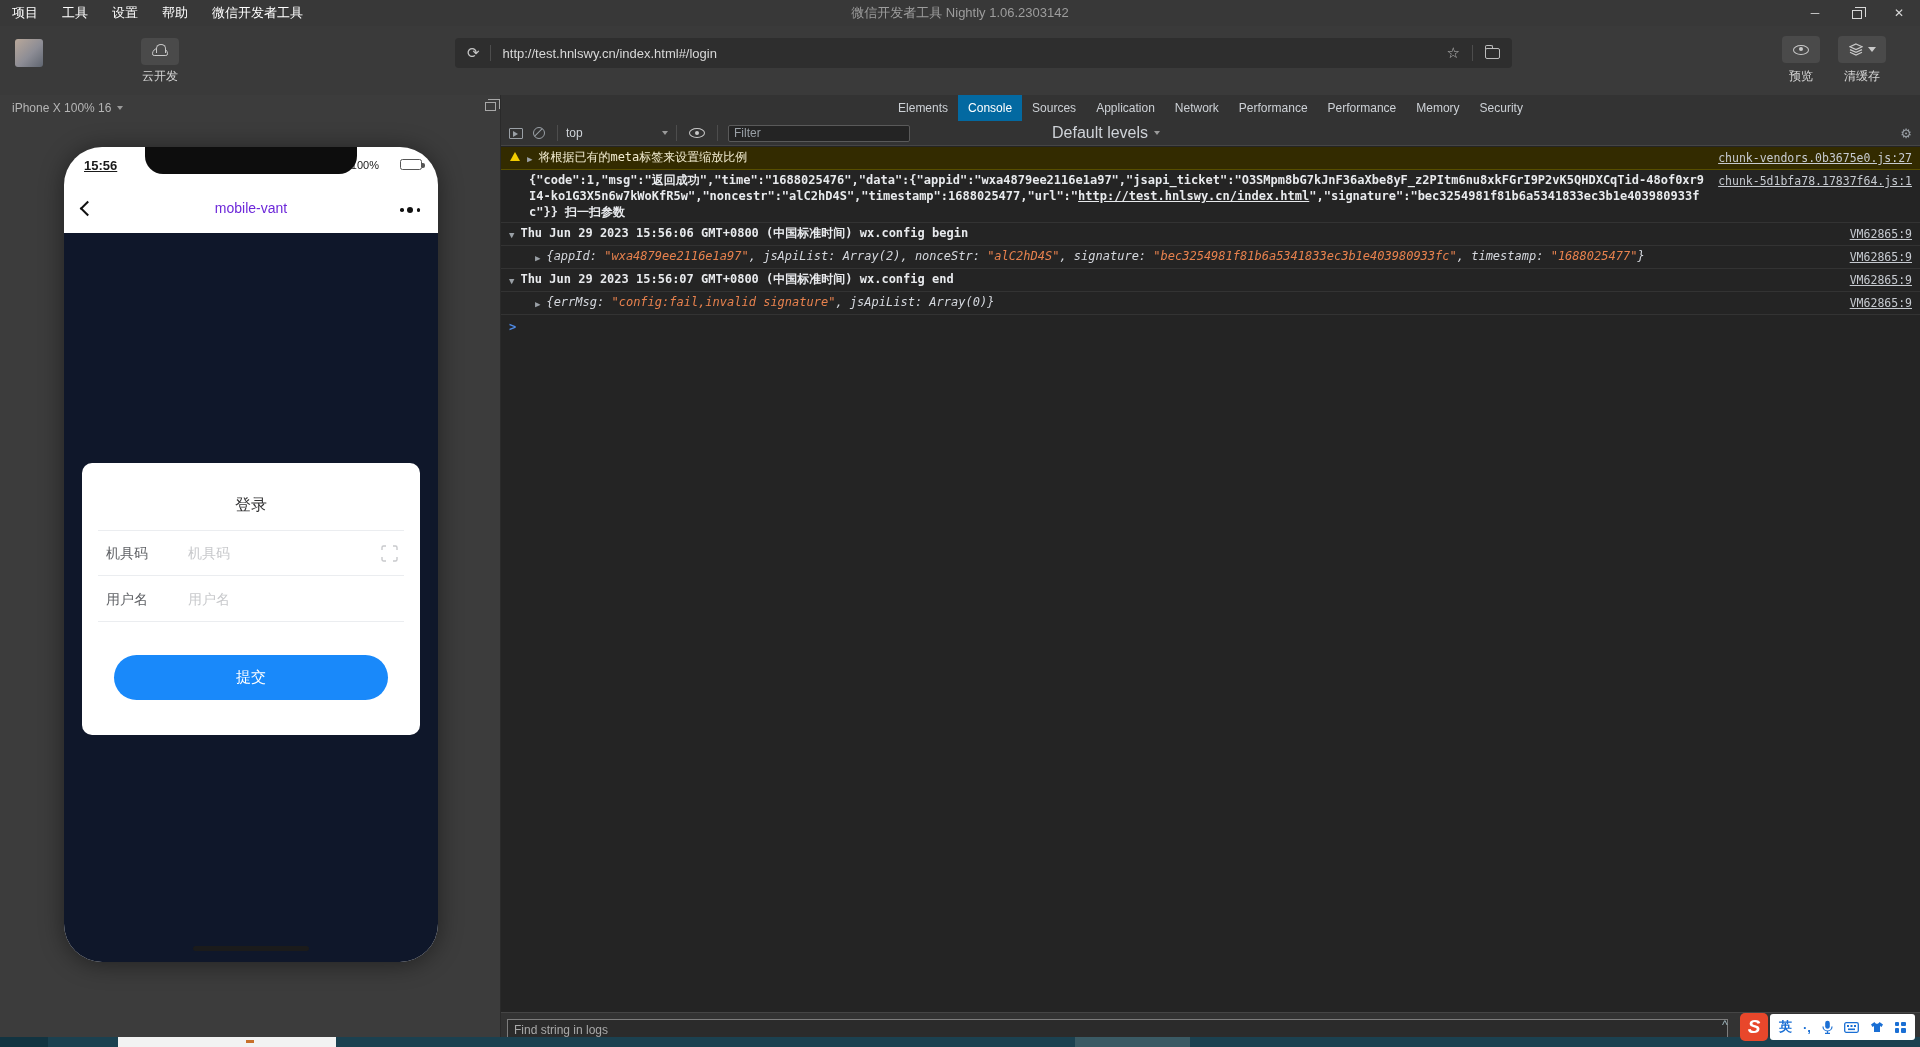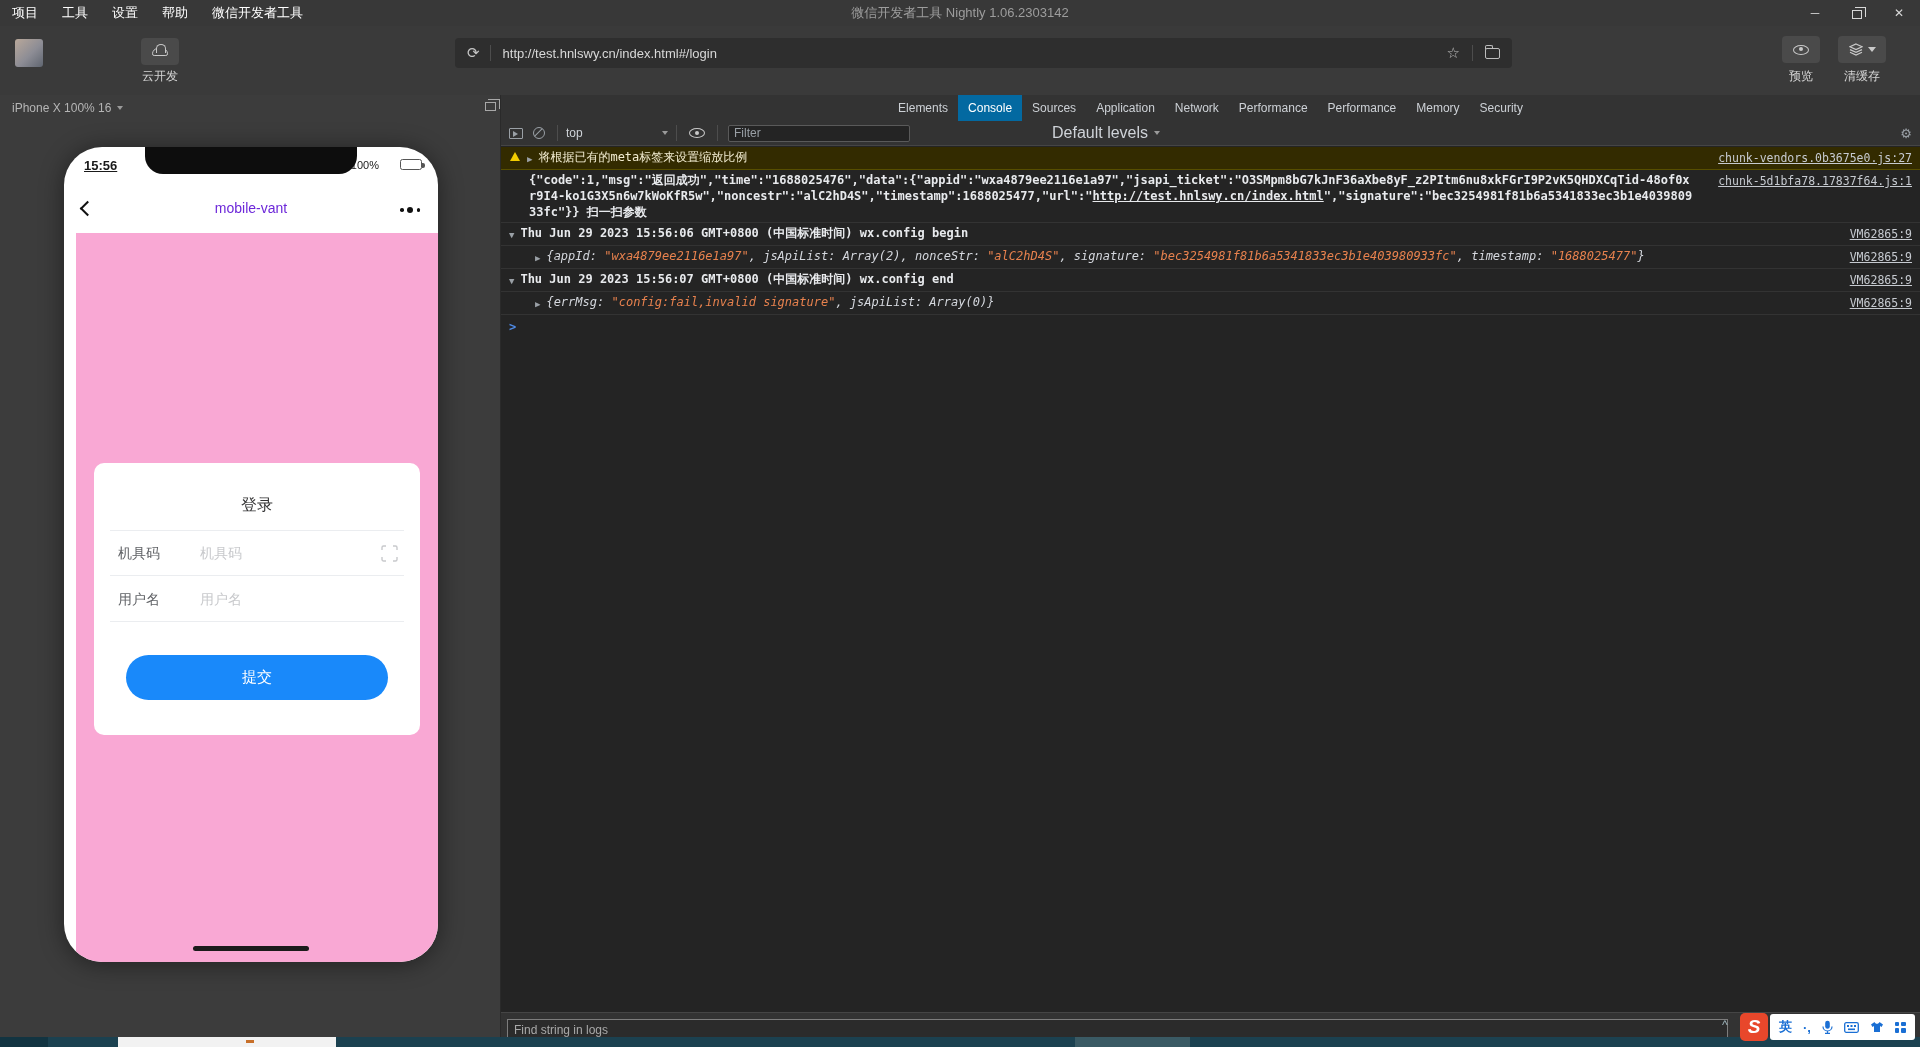--- a/index.html
+++ b/index.html
@@ -56,21 +56,21 @@
   .batt-pct { font-size:11px; color:#1a1a1a; }
   .batt-body { position:relative; width:22px; height:11px; border:1px solid #555; border-radius:2.5px; padding:1.5px; }
   .batt-fill { width:100%; height:100%; background:#111; border-radius:1px; }
   .batt-nub { position:absolute; right:-3.5px; top:3px; width:2.5px; height:5px; background:#555; border-radius:0 2px 2px 0; }
   .navbar { position:absolute; left:0; top:40px; width:100%; height:46px; background:#fff; }
   .back-chevron { position:absolute; left:18px; top:16px; width:11px; height:11px; border-left:2.2px solid #111; border-bottom:2.2px solid #111; transform:rotate(45deg); }
   .nav-title { position:absolute; left:0; right:0; top:13px; text-align:center; font-size:14px; color:#6d28d9; }
   .nav-dots { position:absolute; right:18px; top:20px; display:flex; align-items:center; gap:3.5px; }
   .nav-dots i { display:block; width:3.5px; height:3.5px; border-radius:50%; background:#111; }
   .nav-dots i.big { width:6px; height:6px; }
-  .page-bg { position:absolute; left:0; top:86px; right:0; bottom:0; background:#f9a8d4;margin-left:12px; }
+  .page-bg { position:absolute; left:0; top:86px; right:0; bottom:0; background:#0f172a; }
   .login-card { position:absolute; left:18px; right:18px; top:230px; height:272px; background:#fff; border-radius:10px; }
   .login-title { position:absolute; left:0; right:0; top:32px; text-align:center; font-size:16px; color:#323233; }
   .card-div { position:absolute; left:16px; right:16px; height:1px; background:#ebedf0; }
   .field-rows { position:absolute; left:0; right:0; top:67px; }
   .field-row { position:relative; height:46px; }
   .field-row .fdiv { position:absolute; left:16px; right:16px; bottom:0; height:1px; background:#ebedf0; }
   .f-label { position:absolute; left:24px; top:15px; font-size:14px; color:#606266; }
   .f-ph { position:absolute; left:106px; top:15px; font-size:14px; color:#c8c9cc; }
   .f-scan { position:absolute; right:22px; top:15px; }
   .submit-btn { position:absolute; left:32px; right:32px; top:192px; height:45px; border-radius:23px; background:#1989fa; color:#fff; font-size:15px; display:flex; align-items:center; justify-content:center; }
@@ -113,21 +113,21 @@
   .c-row .arrow { flex:none; color:#9aa0a6; font-size:9px; margin:2px 6px 0 0; }
   .c-text { flex:1; color:#e8eaed; word-break:break-all; white-space:pre-wrap; }
   .c-row.warning .c-text { color:#f3edd2; font-weight:400; }
   .c-row.json .c-text { font-weight:700; }
   .c-row.json { padding-left:28px; }
   .c-row.group .c-text { font-weight:700; }
   .c-row.obj { padding-left:34px; }
   .c-row.obj .c-text { font-style:italic; color:#d5d8de; font-weight:400; }
   .c-text .str { color:#e8824e; }
   .c-text .inline-link { text-decoration:underline; }
-  .c-src { margin-left:24px; flex:none; color:#c6cad0; text-decoration:underline; font-size:11.5px; padding-top:1px; }
+  .c-src { margin-left:10px; flex:none; color:#c6cad0; text-decoration:underline; font-size:11.5px; padding-top:1px; }
   .c-row.prompt { border-bottom:none; padding-top:4px; }
   .prompt-chevron { color:#4e8ae6; font-weight:700; font-size:12px; }
 
   
   .find-bar { position:absolute; left:0; right:0; bottom:0; height:35px; background:#333333; border-top:1px solid #454545; }
   .find-input { position:absolute; left:6px; top:6px; width:1221px; height:21px; background:#2b2b2b; border:1px solid #7d7d7d; color:#d0d0d0; font-size:12px; padding:0 6px; font-family:"Liberation Sans",sans-serif; }
   .find-input::placeholder { color:#a9a9a9; }
 
   
   .bottom-strip { position:absolute; left:0; bottom:0; width:1920px; height:10px; background:#1b4150; z-index:8; }

